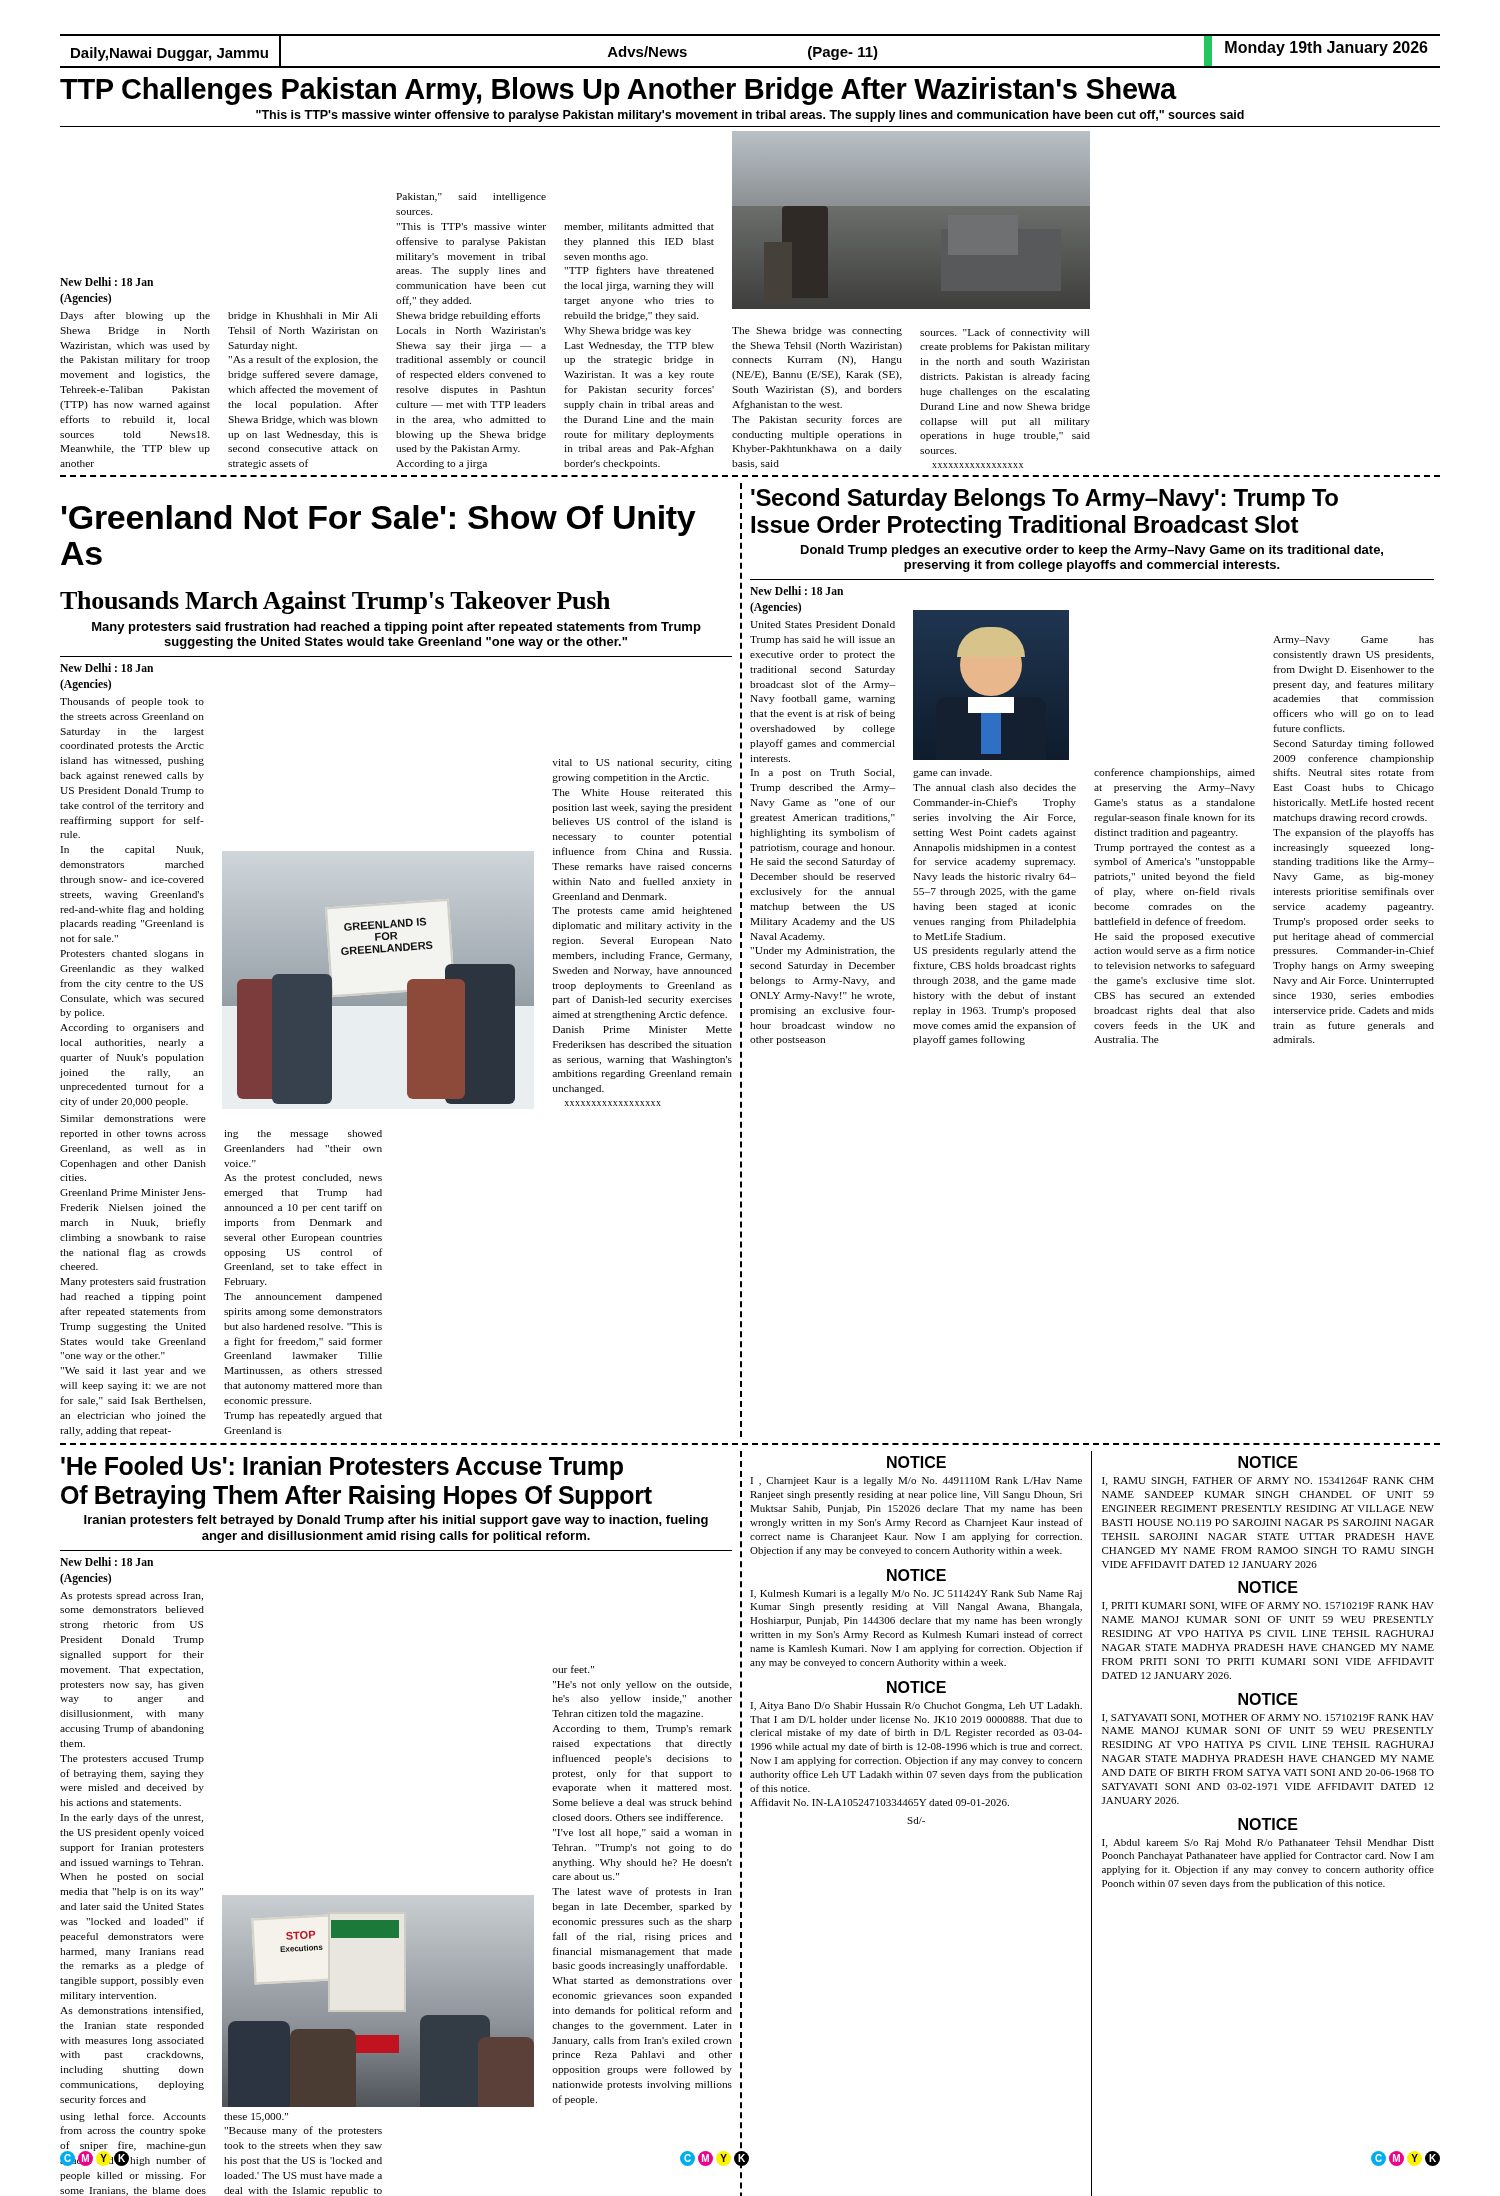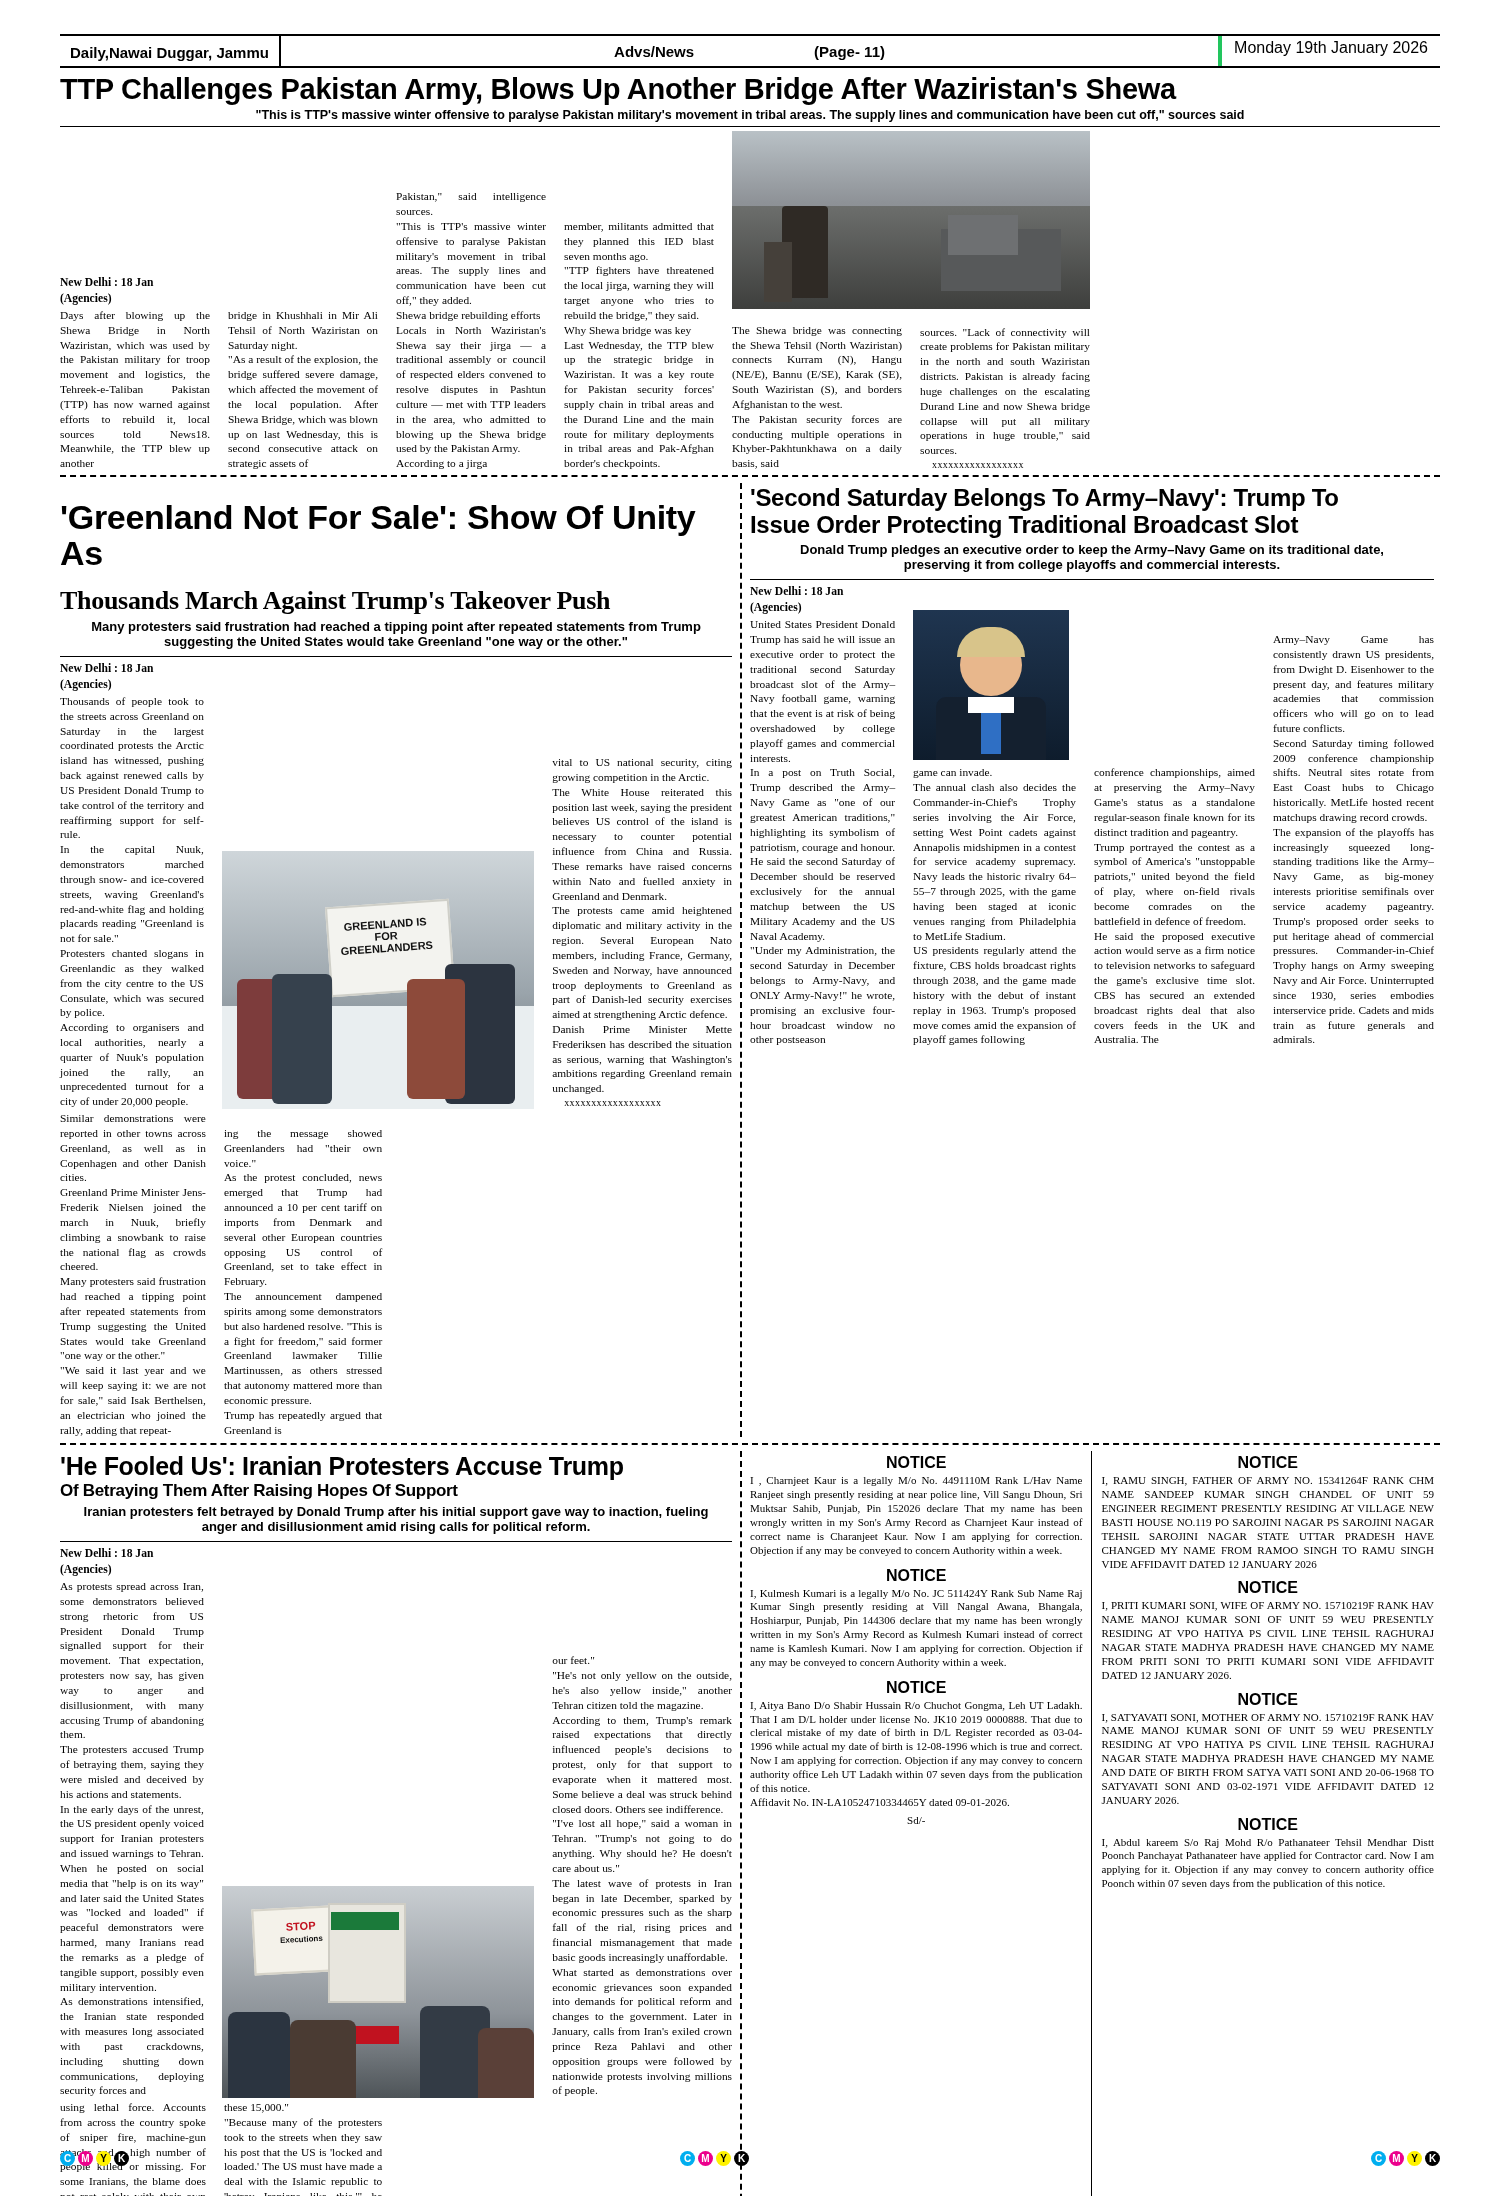--- a/index.html
+++ b/index.html
@@ -4,21 +4,21 @@
 <style>
   html,body{margin:0;padding:0;background:#ffffff;}
   body{width:1500px;height:2196px;font-family:"Liberation Serif",serif;color:#000;}
   .page{width:1500px;height:2196px;position:relative;background:#fff;padding:0;box-sizing:border-box;}
   .sheet{position:absolute;left:60px;top:34px;width:1380px;height:2130px;}
 
   
   .masthead{display:flex;align-items:stretch;height:30px;border-top:2px solid #000;border-bottom:2px solid #000;}
   .mast-left{border-right:2px solid #000;padding:2px 10px 0 10px;font-weight:bold;font-size:15px;font-family:"Liberation Sans",sans-serif;display:flex;align-items:center;}
   .mast-mid{flex:1;display:flex;align-items:center;justify-content:center;gap:120px;font-family:"Liberation Sans",sans-serif;font-weight:bold;font-size:15px;}
-  .mast-right{border-left:4px solid #22c55e;padding:2px 12px 8px 12px;font-weight:normal;font-size:16px;font-family:"Liberation Sans",sans-serif;display:flex;align-items:center;}
+  .mast-right{border-left:8px solid #22c55e;padding:2px 12px 8px 12px;font-weight:bold;font-size:16px;font-family:"Liberation Sans",sans-serif;display:flex;align-items:center;}
   .rule-thin{border-top:1px solid #000;}
 
   
   .headline{font-family:"Liberation Sans",sans-serif;font-weight:bold;text-align:left;line-height:1.06;letter-spacing:-0.3px;}
   .h1-main{font-size:29px;margin:6px 0 3px;}
   .subhead{font-family:"Liberation Sans",sans-serif;font-weight:bold;text-align:center;font-size:12.5px;line-height:1.2;margin-bottom:3px;}
 
   .dashed{border-top:2px dashed #000;margin:6px 0;}
   .dashed-v{border-left:2px dashed #000;}
 
@@ -204,21 +204,21 @@
       </div>
     </div>
   </div>
 
   <div class="dashed"></div>
 
   <div style="display:flex;">
 
     <div style="width:672px;">
       <div class="headline" style="font-size:25px;margin:2px 0;">'He Fooled Us': Iranian Protesters Accuse Trump</div>
-      <div class="headline" style="font-size:17px;margin:2px 0 4px;">Of Betraying Them After Raising Hopes Of Support</div>
+      <div class="headline" style="font-size:25px;margin:2px 0 4px;">Of Betraying Them After Raising Hopes Of Support</div>
       <div class="subhead" style="font-size:13px;padding:0 18px 3px;">Iranian protesters felt betrayed by Donald Trump after his initial support gave way to inaction, fueling anger and disillusionment amid rising calls for political reform.</div>
       <div class="rule-thin"></div>
 
       <div class="cols" style="margin-top:4px;">
         <div class="col" style="width:152px;padding-right:9px;">
           <div class="dateline">New Delhi : 18 Jan</div>
           <div class="agencies">(Agencies)</div>
           <p class="first" style="white-space:pre-line;">As protests spread across Iran, some demonstrators believed strong rhetoric from US President Donald Trump signalled support for their movement. That expectation, protesters now say, has given way to anger and disillusionment, with many accusing Trump of abandoning them.
 The protesters accused Trump of betraying them, saying they were misled and deceived by his actions and statements.
 In the early days of the unrest, the US president openly voiced support for Iranian protesters and issued warnings to Tehran. When he posted on social media that "help is on its way" and later said the United States was "locked and loaded" if peaceful demonstrators were harmed, many Iranians read the remarks as a pledge of tangible support, possibly even military intervention.

